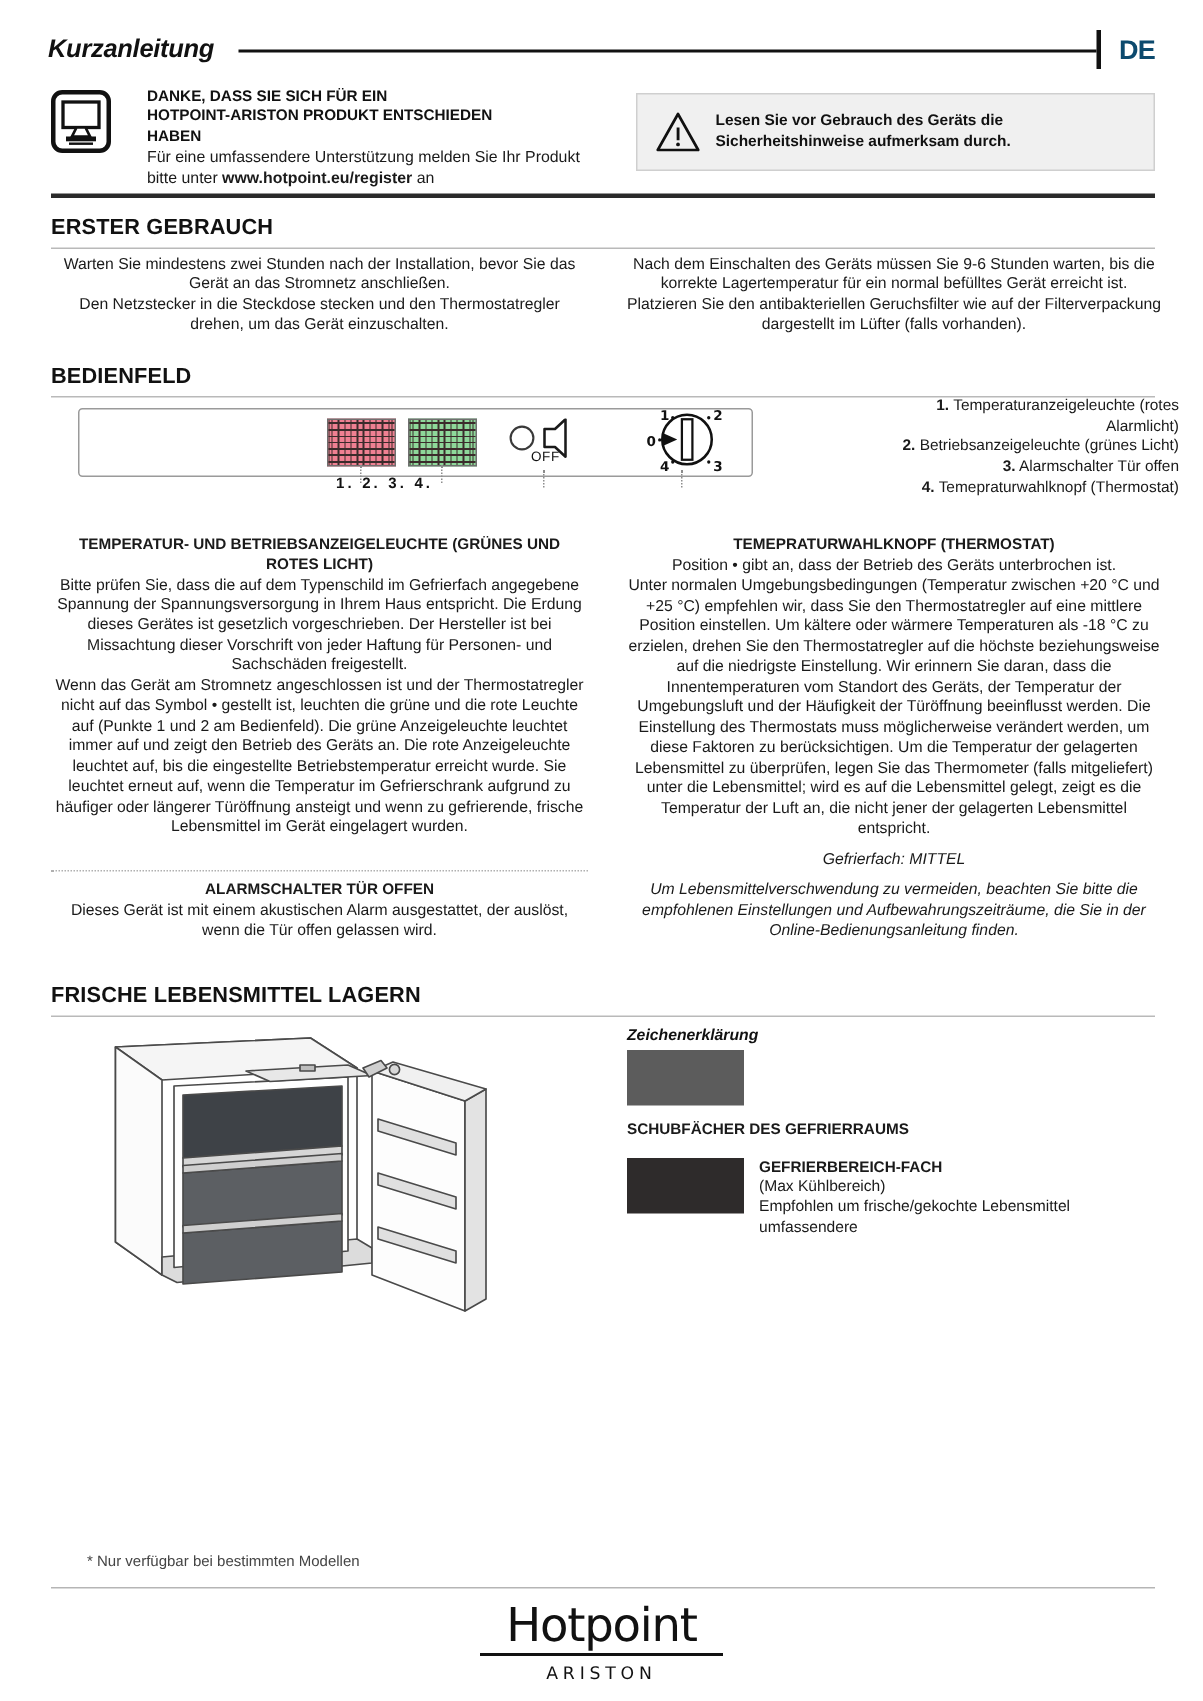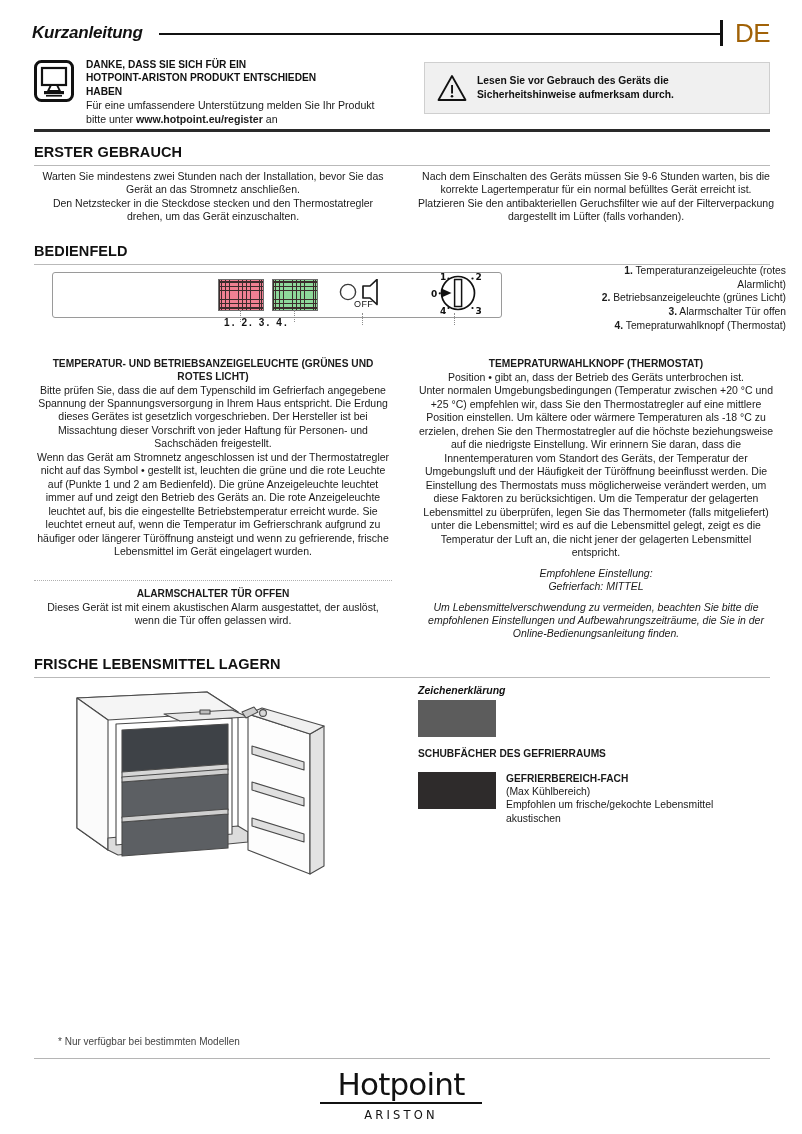--- a/index.html
+++ b/index.html
@@ -46,35 +46,35 @@
     margin: 0 0 0 16px;
     position: relative;
     top: 1px;
   }
   .header-tick {
     width: 2.5px;
     height: 26px;
     background: #111;
   }
   .lang-code {
-    font-size: 26px;
-    font-weight: normal;
+    font-size: 18px;
+    font-weight: bold;
     letter-spacing: -0.5px;
     margin-left: 12px;
-    color: #a16207;
+    color: #0c4a6e;
     line-height: 1;
   }
 
   
   .thanks-wrap {
     position: absolute;
     left: 34px; top: 58px;
     width: 360px;
     display: flex;
-    gap: 12px;
+    gap: 24px;
   }
   .monitor-icon {
     flex: 0 0 auto;
     width: 40px;
     height: 42px;
     margin-top: 2px;
   }
   .thanks-text {
     font-size: 10.2px;
     line-height: 1.28;
@@ -437,21 +437,20 @@
   <div class="col-text" style="left:34px; top:588px; width:358px;">
     <p class="sub-h">ALARMSCHALTER TÜR OFFEN</p>
     <p>Dieses Gerät ist mit einem akustischen Alarm ausgestattet, der auslöst, wenn die Tür offen gelassen wird.</p>
   </div>
 
   <div class="col-text" style="left:418px; top:358px; width:356px;">
     <p class="sub-h">TEMEPRATURWAHLKNOPF (THERMOSTAT)</p>
     <p>Position • gibt an, dass der Betrieb des Geräts unterbrochen ist.</p>
     <p>Unter normalen Umgebungsbedingungen (Temperatur zwischen +20 °C und +25 °C) empfehlen wir, dass Sie den Thermostatregler auf eine mittlere Position einstellen. Um kältere oder wärmere Temperaturen als -18 °C zu erzielen, drehen Sie den Thermostatregler auf die höchste beziehungsweise auf die niedrigste Einstellung. Wir erinnern Sie daran, dass die Innentemperaturen vom Standort des Geräts, der Temperatur der Umgebungsluft und der Häufigkeit der Türöffnung beeinflusst werden. Die Einstellung des Thermostats muss möglicherweise verändert werden, um diese Faktoren zu berücksichtigen. Um die Temperatur der gelagerten Lebensmittel zu überprüfen, legen Sie das Thermometer (falls mitgeliefert) unter die Lebensmittel; wird es auf die Lebensmittel gelegt, zeigt es die Temperatur der Luft an, die nicht jener der gelagerten Lebensmittel entspricht.</p>
     <div class="gap"></div>
-    <p class="ital">Empfohlene Einstellung:</p>
     <p class="ital">Gefrierfach: MITTEL</p>
     <div class="gap"></div>
     <p class="ital">Um Lebensmittelverschwendung zu vermeiden, beachten Sie bitte die empfohlenen Einstellungen und Aufbewahrungszeiträume, die Sie in der Online-Bedienungsanleitung finden.</p>
   </div>
 
   <div class="sec-h" style="left:34px; top:656px;">FRISCHE LEBENSMITTEL LAGERN</div>
   <div class="sec-rule" style="top:677px;"></div>
 
   <div class="fridge">
     <svg viewBox="0 0 330 195" width="330" height="195">
@@ -499,21 +498,21 @@
       <div class="t">SCHUBFÄCHER DES GEFRIERRAUMS</div>
     </div>
   </div>
 
   <div class="legend-item" style="left:418px; top:772px; width:352px;">
     <div class="legend-swatch" style="background:#2e2b2b;"></div>
     <div class="legend-txt">
       <div class="t">GEFRIERBEREICH-FACH</div>
       <div>(Max Kühlbereich)</div>
       <div>Empfohlen um frische/gekochte Lebensmittel</div>
-      <div>akustischen</div>
+      <div>umfassendere</div>
     </div>
   </div>
 
   <div class="footnote">* Nur verfügbar bei bestimmten Modellen</div>
   <div class="footer-rule"></div>
 
   <div class="brand">
     <div class="brand-main">Hotpoint</div>
     <div class="brand-underline"></div>
     <div class="brand-sub">ARISTON</div>

